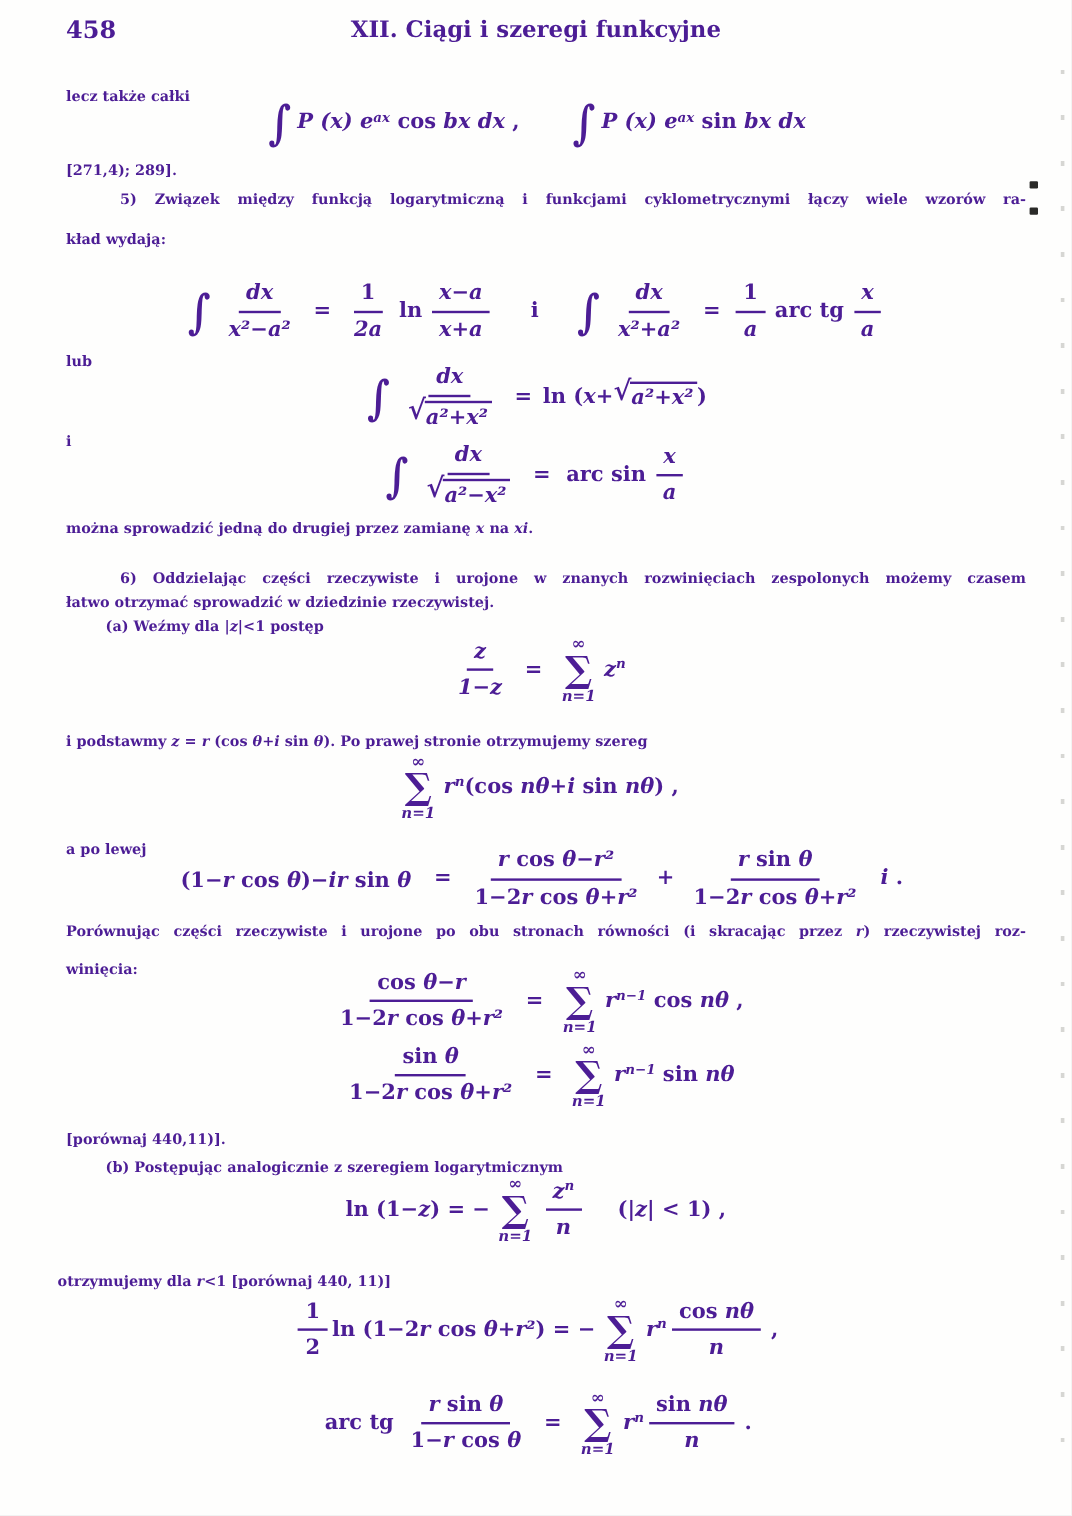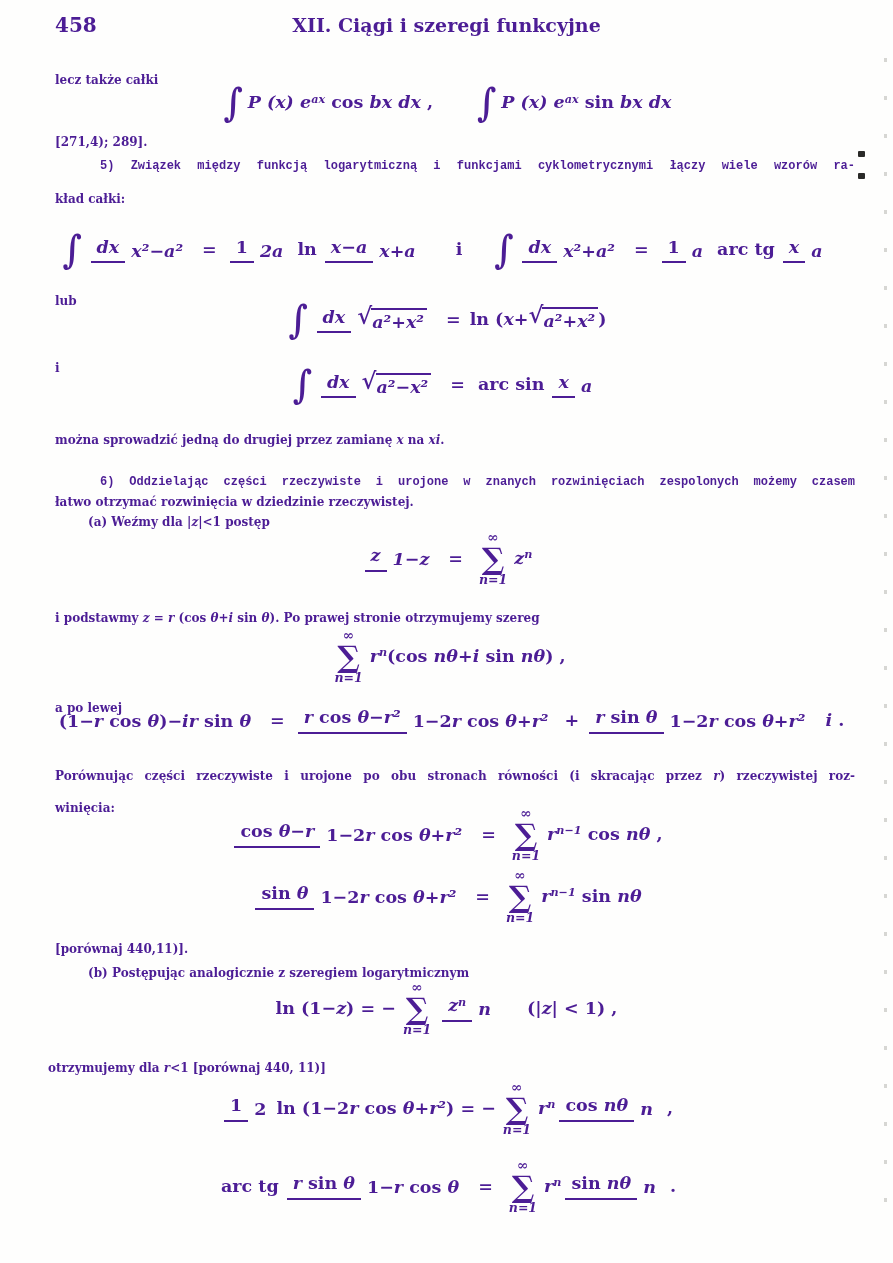--- a/index.html
+++ b/index.html
@@ -4,40 +4,40 @@
 <style>
   html,body{margin:0;padding:0;background:#e9e9e9;}
   .page{
     position:relative;width:893px;height:1263px;margin:0 auto;
     background:#fefefd;overflow:hidden;
     font-family:"DejaVu Serif",serif;color:#4c1d95;font-weight:700;
   }
   
   .tb{position:absolute;left:55px;right:38px;font-size:12px;line-height:33px;}
   .line{display:block;}
-  .ind{padding-left:45px;font-family:Liberation Mono, monospace;}
+  .ind{padding-left:45px;}
   .ind2{padding-left:33px;}
   .jfull{text-align:justify;text-align-last:justify;}
   
   .hdr{position:absolute;top:12px;left:0;right:0;font-size:19px;line-height:26px;}
   .pageno{position:absolute;left:55px;top:0;font-size:20px;}
   .chapter{display:block;text-align:center;}
   
   .frml{position:absolute;left:0;right:0;display:flex;justify-content:center;align-items:center;
         font-size:17.5px;line-height:1.3;white-space:nowrap;}
   .it{font-style:italic;}
   .sp{font-size:64%;position:relative;top:-0.5em;}
   .g{margin-left:26px;}
   .gs{margin-left:10px;}
   .eq{margin:0 9px;}
   .plus{margin:0 6px;}
   .fn{margin:0 4px;}
   .tail{margin-left:4px;}
   .int{font-size:33px;line-height:1;margin:0 5px 0 2px;transform:scaleY(1.18);display:inline-block;}
-  .frac{display:inline-flex;flex-direction:row;align-items:center;margin:0 4px;text-align:center;}
+  .frac{display:inline-flex;flex-direction:column;align-items:center;margin:0 4px;text-align:center;}
   .num{display:block;padding:0 6px 3px;border-bottom:2px solid currentColor;}
   .den{display:block;padding:3px 6px 0;}
   .sum{display:inline-flex;flex-direction:column;align-items:center;line-height:1;margin:0 7px;}
   .inf{font-size:14px;margin-bottom:1px;}
   .sig{font-size:30px;line-height:.9;}
   .lim{font-size:12.5px;font-style:italic;margin-top:2px;}
   .sqrt{display:inline-flex;align-items:flex-start;}
   .rsign{font-size:1.3em;line-height:1;position:relative;top:-3px;margin-right:-1px;}
   .rbody{border-top:2px solid currentColor;padding:1px 3px 0 1px;}
   .sep-i{margin:0 30px;}
@@ -68,21 +68,21 @@
     <span class="int">∫</span>
     <span><span class="it">P (x) e</span><span class="sp it">ax</span><span> sin </span><span class="it">bx dx</span></span>
   </div>
 
   <div class="tb" style="top:126px">
     <span class="line">[271,4); 289].</span>
   </div>
 
   <div class="tb" style="top:150px">
     <span class="line ind jfull">5) Związek między funkcją logarytmiczną i funkcjami cyklometrycznymi łączy wiele wzorów ra-</span>
-    <span class="line">kład całki:</span>
+    <span class="line">kład wydają:</span>
   </div>
 
   <div class="frml" style="top:233px">
     <span class="int">∫</span>
     <span class="frac">
       <span class="num it">dx</span>
       <span class="den it">x²−a²</span>
     </span>
     <span class="eq">=</span>
     <span class="frac">
@@ -158,21 +158,21 @@
       <span class="den it">a</span>
     </span>
   </div>
 
   <div class="tb" style="top:424px">
     <span class="line"><span>można sprowadzić jedną do drugiej przez zamianę </span><span class="it">x</span><span> na </span><span class="it">xi</span><span>.</span></span>
   </div>
 
   <div class="tb" style="top:472px;line-height:20px">
     <span class="line ind jfull">6) Oddzielając części  rzeczywiste i urojone w znanych rozwinięciach zespolonych możemy czasem</span>
-    <span class="line">łatwo otrzymać rozwinięcia w dziedzinie rzeczywistej.</span>
+    <span class="line">łatwo otrzymać sprowadzić w dziedzinie rzeczywistej.</span>
   </div>
 
   <div class="tb" style="top:506px">
     <span class="line ind2"><span>(a) Weźmy dla |</span><span class="it">z</span><span>|&lt;1 postęp</span></span>
   </div>
 
   <div class="frml" style="top:530px">
     <span class="frac">
       <span class="num it">z</span>
       <span class="den it">1−z</span>

